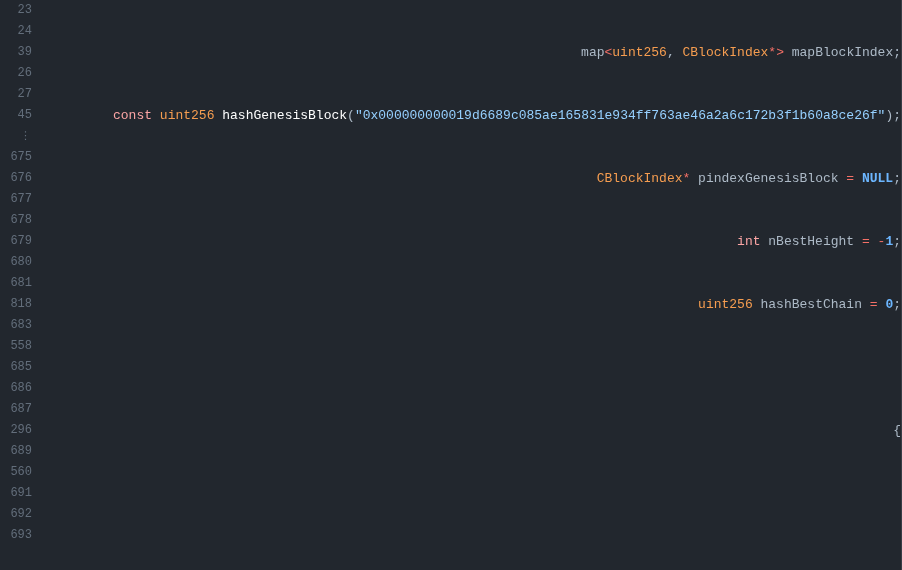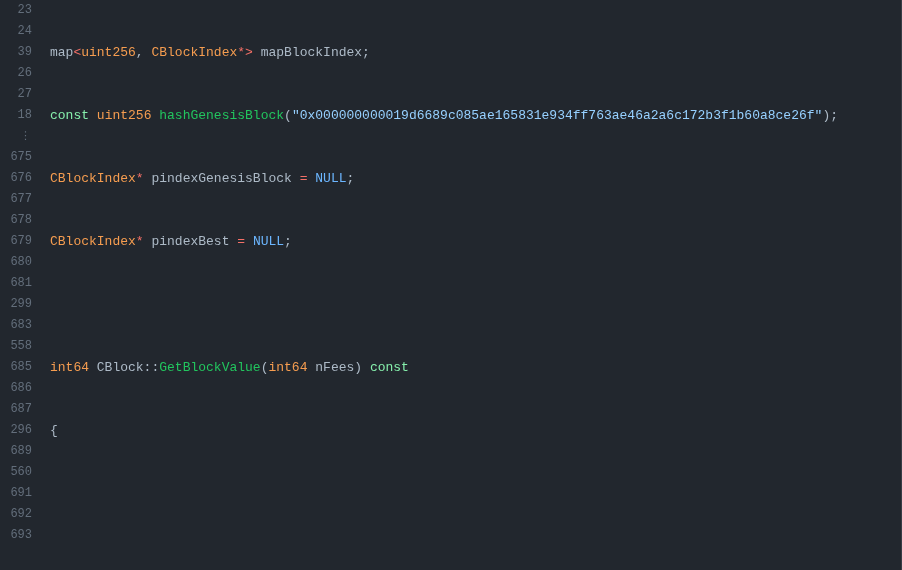--- a/index.html
+++ b/index.html
@@ -33,73 +33,73 @@
   font-size: 11px;
   letter-spacing: 1px;
 }
 .code {
   flex: 1;
   padding-left: 8px;
   border-right: 1px solid #373e47;
   white-space: pre;
   overflow: hidden;
 }
-.line { height: 21px; }
+.line { height: 21px; text-align: right; }
 .gap { height: 21px; }
 
 
-.kw   { color: #86efac; margin-top: 21px; }   
+.kw   { color: #fca5a5; margin-top: 21px; }   
 .typ  { color: #f69d50; }   
-.fn   { color: #22c55e; }   
+.fn   { color: #ffffff; }   
 .str  { color: #96d0ff; }   
-.num  { color: #6cb6ff; }   
+.num  { color: #6cb6ff; font-weight: bold; }   
 .op   { color: #f47067; }   
 .p    { color: #adbac7; }   
 .id   { color: #adbac7; }
 </style>
 </head>
 <body>
 
 <div class="editor">
   <div class="gutter">
     <div class="ln">23</div>
     <div class="ln">24</div>
     <div class="ln">39</div>
     <div class="ln">26</div>
     <div class="ln">27</div>
-    <div class="ln">18</div>
+    <div class="ln">45</div>
     <div class="ellipsis">⋮</div>
     <div class="ln">675</div>
     <div class="ln">676</div>
     <div class="ln">677</div>
     <div class="ln">678</div>
     <div class="ln">679</div>
     <div class="ln">680</div>
     <div class="ln">681</div>
-    <div class="ln">299</div>
+    <div class="ln">818</div>
     <div class="ln">683</div>
     <div class="ln">558</div>
     <div class="ln">685</div>
     <div class="ln">686</div>
     <div class="ln">687</div>
     <div class="ln">296</div>
     <div class="ln">689</div>
     <div class="ln">560</div>
     <div class="ln">691</div>
     <div class="ln">692</div>
     <div class="ln">693</div>
   </div>
 
   <div class="code">
     <div class="line"><span class="id">map</span><span class="op">&lt;</span><span class="typ">uint256</span><span class="p">, </span><span class="typ">CBlockIndex</span><span class="op">*</span><span class="op">&gt;</span><span class="p"> mapBlockIndex;</span></div>
     <div class="line"><span class="kw">const</span><span class="p"> </span><span class="typ">uint256</span><span class="p"> </span><span class="fn">hashGenesisBlock</span><span class="p">(</span><span class="str">"0x000000000019d6689c085ae165831e934ff763ae46a2a6c172b3f1b60a8ce26f"</span><span class="p">);</span></div>
     <div class="line"><span class="typ">CBlockIndex</span><span class="op">*</span><span class="p"> pindexGenesisBlock </span><span class="op">=</span><span class="p"> </span><span class="num">NULL</span><span class="p">;</span></div>
-    <div class="line"><span class="typ">CBlockIndex</span><span class="op">*</span><span class="p"> pindexBest </span><span class="op">=</span><span class="p"> </span><span class="num">NULL</span><span class="p">;</span></div>
+    <div class="line"><span class="kw">int</span><span class="p"> nBestHeight </span><span class="op">=</span><span class="p"> </span><span class="op">-</span><span class="num">1</span><span class="p">;</span></div>
+    <div class="line"><span class="typ">uint256</span><span class="p"> hashBestChain </span><span class="op">=</span><span class="p"> </span><span class="num">0</span><span class="p">;</span></div>
     <div class="gap"></div>
-    <div class="line"><span class="typ">int64</span><span class="p"> CBlock::</span><span class="fn">GetBlockValue</span><span class="p">(</span><span class="typ">int64</span><span class="p"> nFees) </span><span class="kw">const</span></div>
     <div class="line"><span class="p">{</span></div>
     
     
     
     
     
     
     
     
     

